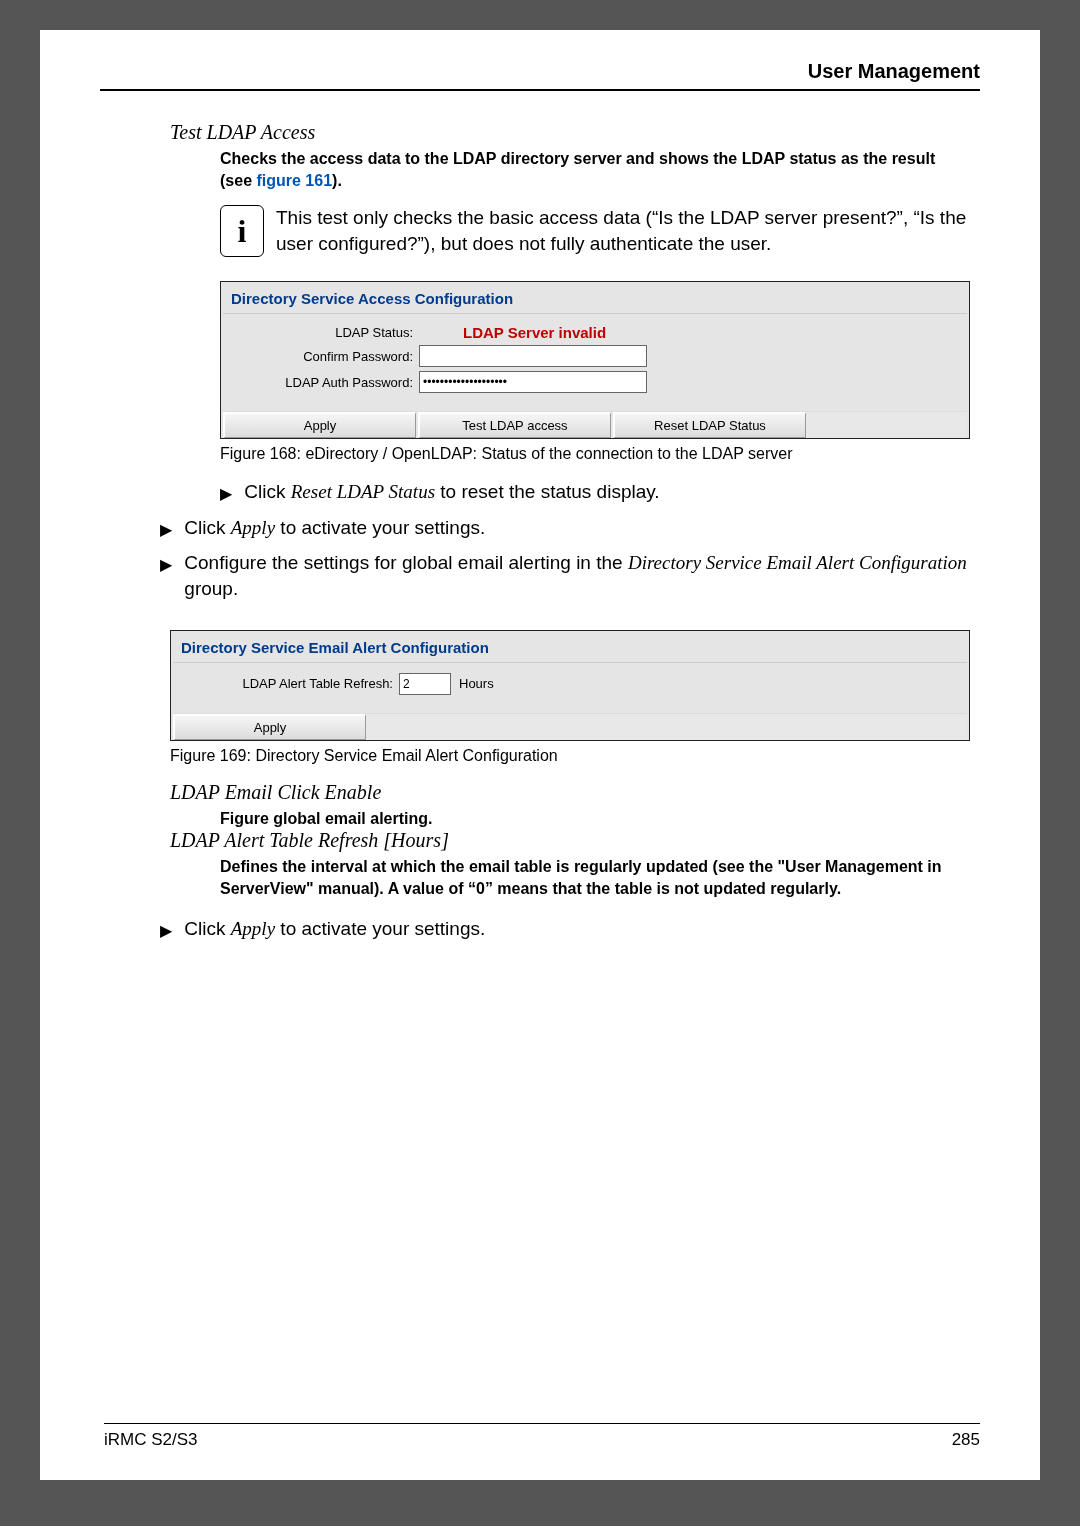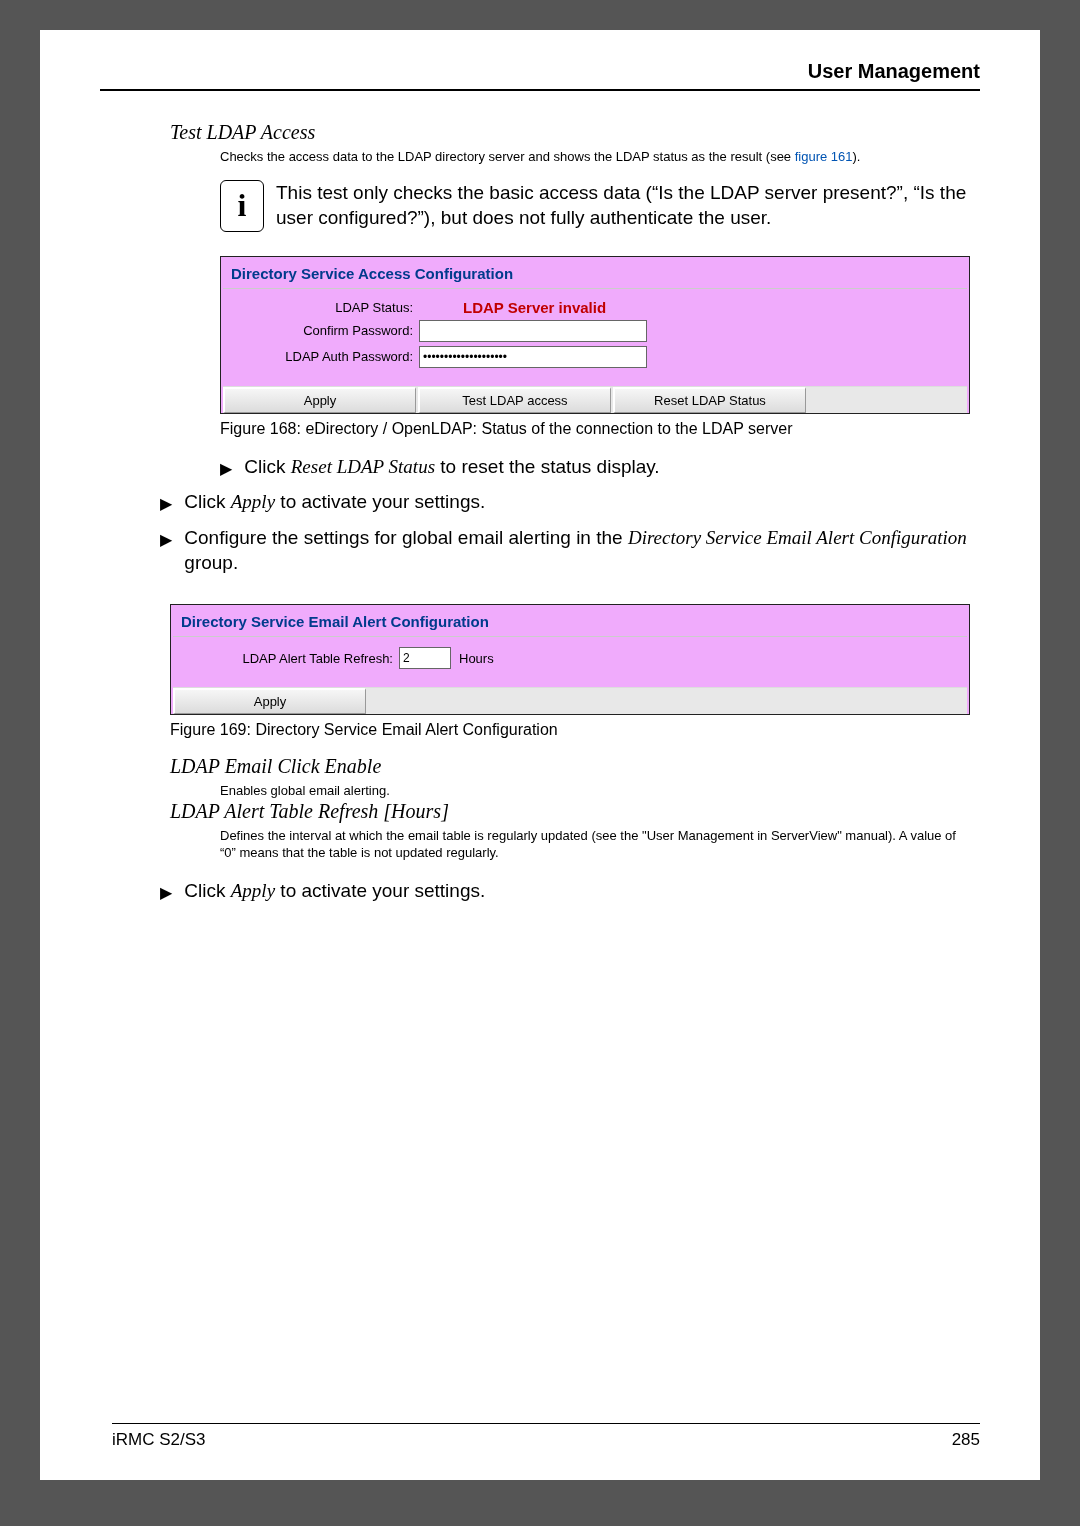--- a/index.html
+++ b/index.html
@@ -27,24 +27,25 @@
   }
   .section-title {
     font-style: italic;
     font-family: "Times New Roman", serif;
     font-size: 20px;
     margin-left: 70px;
     margin-top: 10px;
     margin-bottom: 4px;
   }
   .body-text {
-    font-size: 13px;
+    font-size: 16px;
     margin-left: 120px;
     margin-right: 10px;
     line-height: 1.35;
+    font-weight: bold;
   }
   .link { color: #0054b3; }
   .info-box {
     display: flex;
     align-items: flex-start;
     margin-left: 120px;
     margin-top: 14px;
     gap: 12px;
   }
   .info-icon {
@@ -63,21 +64,21 @@
   .info-text {
     font-size: 19px;
     line-height: 1.35;
     margin-right: 10px;
   }
   .figure-panel {
     border: 1px solid #222;
     margin-left: 120px;
     margin-right: 10px;
     margin-top: 24px;
-    background: #f0abfc;
+    background: #e5e5e5;
     padding: 2px 2px 0 2px;
   }
   .panel-title {
     color: #003b8c;
     font-weight: bold;
     font-size: 15px;
     padding: 6px 8px 6px 8px;
     border-bottom: 1px solid #ccc;
   }
   .panel-body {
@@ -158,21 +159,21 @@
     border: 1px solid #666;
     font-size: 12px;
     padding: 1px 3px;
     background: #fff;
     margin-right: 8px;
   }
   .unit { font-size: 13px; }
   .footer {
     position: absolute;
     bottom: 30px;
-    left: 72px;
+    left: 64px;
     right: 60px;
     border-top: 1px solid #000;
     padding-top: 6px;
     display: flex;
     justify-content: space-between;
     font-size: 17px;
   }
 </style>
 </head>
 <body>
@@ -241,21 +242,21 @@
         <span class="unit">Hours</span>
       </div>
     </div>
     <div class="button-row">
       <div class="btn">Apply</div>
     </div>
   </div>
   <div class="caption" style="margin-left:70px;">Figure 169: Directory Service Email Alert Configuration</div>
 
   <div class="section-title">LDAP Email Click Enable</div>
-  <div class="body-text">Enables global email alerting.</div>
+  <div class="body-text">Figure global email alerting.</div>
 
   <div class="section-title" style="margin-top:0;">LDAP Alert Table Refresh [Hours]</div>
   <div class="body-text">Defines the interval at which the email table is regularly updated (see the "User Management in ServerView" manual). A value of “0” means that the table is not updated regularly.</div>
 
   <div class="bullet-row l1" style="margin-top:16px;">
     <span class="bullet-arrow">▶</span>
     <div><span>Click </span><span class="italic-serif">Apply</span><span> to activate your settings.</span></div>
   </div>
 
   <div class="footer">

